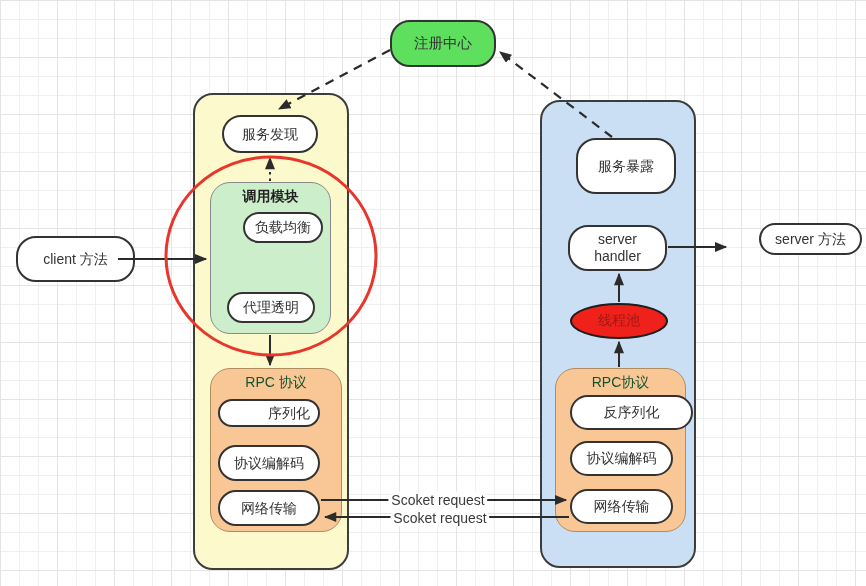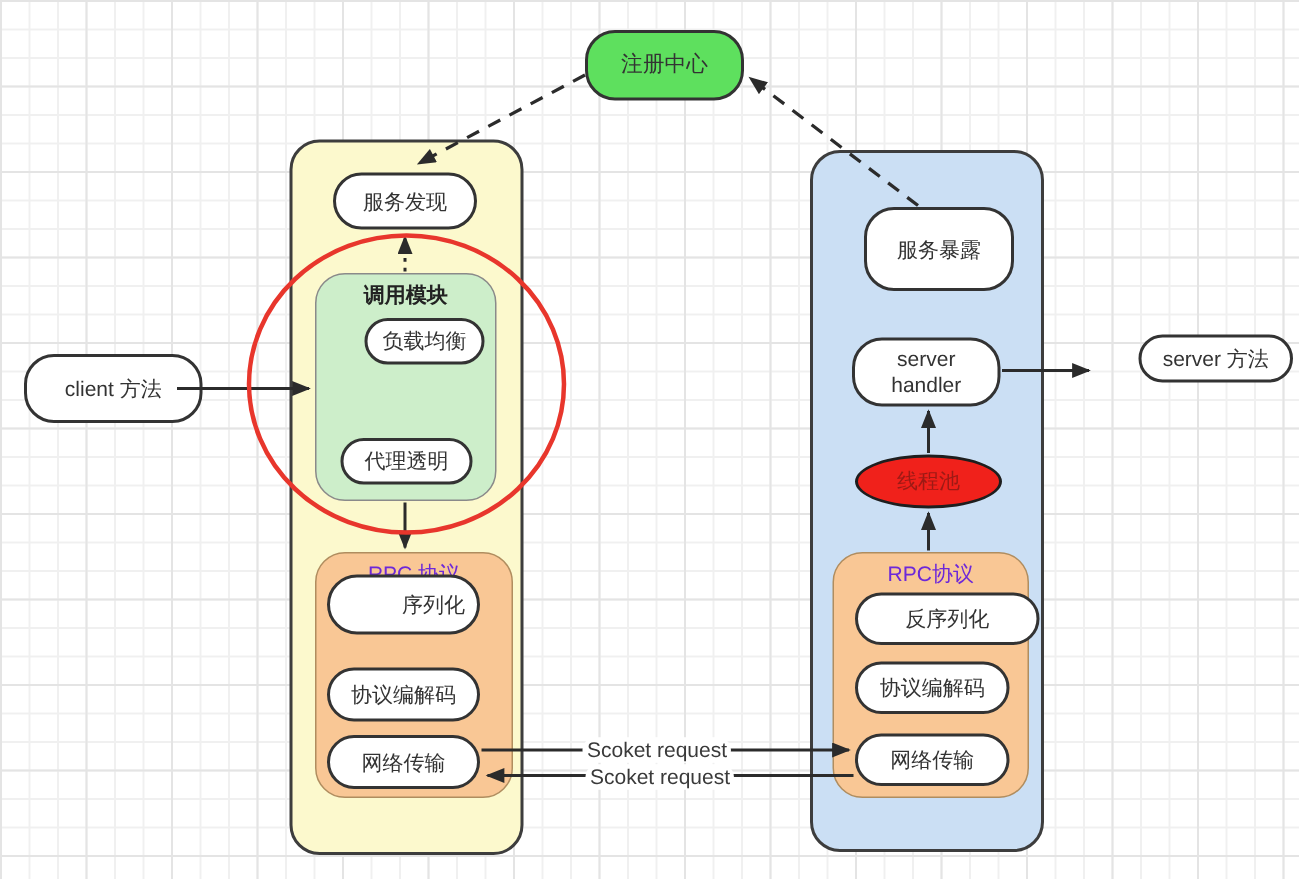--- a/index.html
+++ b/index.html
@@ -25,21 +25,21 @@
       linear-gradient(to bottom,#f0f0f0 1px,transparent 1px);
     background-size:57px 57px,57px 57px,19px 19px,19px 19px;
   }
   .abs{position:absolute;box-sizing:border-box;border-radius:20px;}
   .col{border:2px solid #3d3d3d;z-index:1;}
   .col.yellow{background:var(--client-yellow,#fcf9cd);}
   .col.blue{background:var(--server-blue,#cbdff4);}
   .section{z-index:2;text-align:center;}
   .section.green{background:var(--module-green,#cdeeca);border:1px solid #8a8a8a;}
   .section.orange{background:var(--rpc-orange,#f9c795);border:1px solid #b08d5f;}
-  .section-title{display:block;font-size:14px;line-height:21px;margin-top:3px;color:#6d28d9;}
+  .section-title{display:block;font-size:14px;line-height:21px;margin-top:3px;color:#14532d;}
   .section-title.bold{font-weight:bold;color:#222;}
   .node{
     display:flex;align-items:center;justify-content:center;text-align:center;
     background:#fff;border:2px solid #333;font-size:14px;line-height:17px;
     z-index:3;white-space:pre-line;
   }
   .node.registry{background:var(--registry-green,#5ee05e);font-size:14.5px;}
   .pool{
     display:flex;align-items:center;justify-content:center;
     background:var(--pool-red,#f0211b);border:2px solid #1e1e1e;border-radius:50%;
@@ -70,21 +70,21 @@
 
   <div class="abs section green" style="left:210px;top:182px;width:121px;height:152px;">
     <span class="section-title bold">调用模块</span>
   </div>
   <div class="abs node" style="left:227px;top:212px;width:80px;height:31px;margin-left:16px;">负载均衡</div>
   <div class="abs node" style="left:227px;top:292px;width:88px;height:31px;">代理透明</div>
 
   <div class="abs section orange" style="left:210px;top:368px;width:132px;height:164px;">
     <span class="section-title">RPC 协议</span>
   </div>
-  <div class="abs node" style="left:218px;top:383px;width:102px;height:40px;padding-left:40px;">序列化</div>
+  <div class="abs node" style="left:218px;top:399px;width:102px;height:28px;padding-left:40px;">序列化</div>
   <div class="abs node" style="left:218px;top:445px;width:102px;height:36px;">协议编解码</div>
   <div class="abs node" style="left:218px;top:490px;width:102px;height:36px;">网络传输</div>
 
   <div class="abs node" style="left:576px;top:138px;width:100px;height:56px;">服务暴露</div>
   <div class="abs pool" style="left:570px;top:303px;width:98px;height:36px;">线程池</div>
   <div class="abs node" style="left:568px;top:225px;width:99px;height:46px;">server
 handler</div>
 
   <div class="abs section orange" style="left:555px;top:368px;width:131px;height:164px;">
     <span class="section-title">RPC协议</span>

